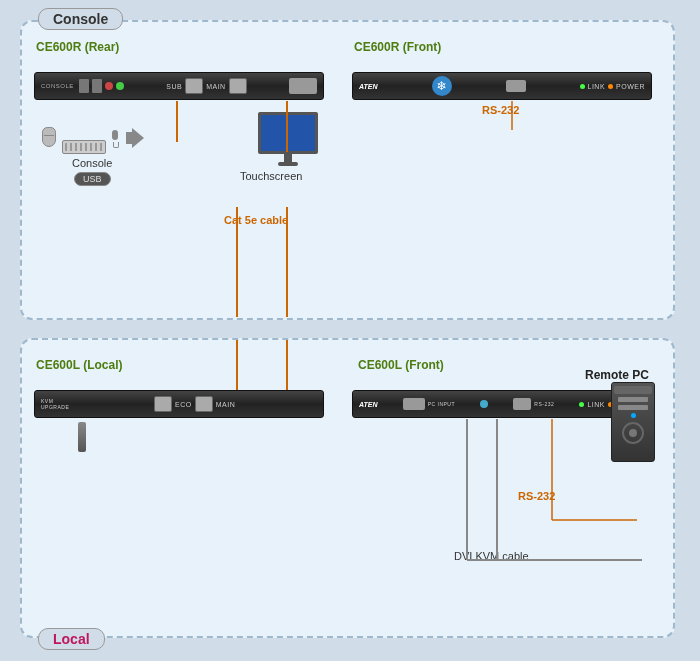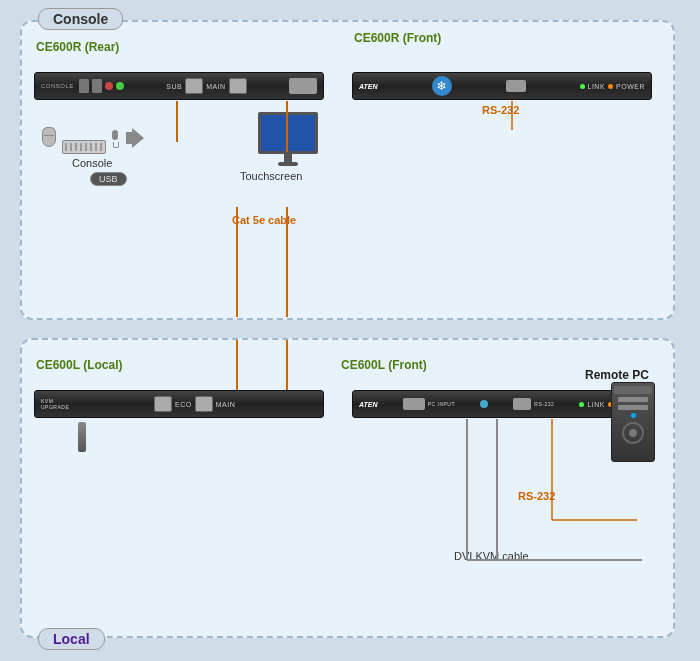--- a/index.html
+++ b/index.html
@@ -58,21 +58,21 @@
     .local-label {
       position: absolute;
       bottom: -14px;
       left: 16px;
       background: #d0dce8;
       border: 1px solid #999;
       border-radius: 10px;
       padding: 2px 14px;
       font-size: 14px;
       font-weight: bold;
-      color: #4c1d95;
+      color: #be185d;
     }
 
     
     .device-label {
       font-size: 12px;
       font-weight: bold;
       color: #4d7c0f;
       position: absolute;
     }
 
@@ -367,21 +367,21 @@
         <div class="panel-spacer"></div>
         <span class="panel-text">SUB</span>
         <div class="port-rj45"></div>
         <span class="panel-text">MAIN</span>
         <div class="port-rj45"></div>
         <div class="panel-spacer"></div>
         <div class="port-dvi"></div>
       </div>
     </div>
 
-    <div class="device-label" style="top:9px; left:332px;">CE600R (Front)</div>
+    <div class="device-label" style="top:18px; left:332px;">CE600R (Front)</div>
     <div class="device-panel ce600r-front-panel">
       <div class="panel-ports">
         <span class="aten-logo">ATEN</span>
         <div class="panel-spacer"></div>
         <div class="snowflake-btn">❄</div>
         <div class="panel-spacer"></div>
         <div class="port-dvi" style="width:20px;height:12px;"></div>
         <div class="panel-spacer"></div>
         <div class="led-dot"></div>
         <span class="panel-text">LINK</span>
@@ -403,30 +403,30 @@
     <div style="position:absolute; top:108px; left:88px;">
       <div class="icon-mic"></div>
     </div>
 
     <div style="position:absolute; top:106px; left:104px;">
       <div class="icon-speaker"></div>
     </div>
 
     <div class="label-text" style="top:135px; left:50px;">Console</div>
 
-    <div class="usb-badge" style="top:150px; left:68px;">USB</div>
+    <div class="usb-badge" style="top:150px; left:52px;">USB</div>
 
     <div class="monitor">
       <div class="monitor-screen"></div>
       <div class="monitor-stand"></div>
       <div class="monitor-base"></div>
     </div>
     <div class="label-text" style="top:148px; left:218px;">Touchscreen</div>
 
-    <div class="conn-label" style="top:192px; left:210px;">Cat 5e cable</div>
+    <div class="conn-label" style="top:192px; left:202px;">Cat 5e cable</div>
 
     <svg class="conn-line-svg" xmlns="http://www.w3.org/2000/svg">
 
       <line x1="155" y1="79" x2="155" y2="120" stroke="#cc6600" stroke-width="2"></line>
 
       <line x1="265" y1="79" x2="265" y2="130" stroke="#cc6600" stroke-width="2"></line>
 
       <line x1="490" y1="79" x2="490" y2="108" stroke="#cc6600" stroke-width="1.5"></line>
 
       <line x1="215" y1="185" x2="215" y2="295" stroke="#cc6600" stroke-width="2"></line>
@@ -443,21 +443,21 @@
         <span class="panel-text" style="font-size:5px;">KVM<br>UPGRADE</span>
         <div class="panel-spacer"></div>
         <div class="port-rj45"></div>
         <span class="panel-text">ECO</span>
         <div class="port-rj45"></div>
         <span class="panel-text">MAIN</span>
         <div class="panel-spacer"></div>
       </div>
     </div>
 
-    <div class="device-label" style="top:18px; left:319px;">CE600L (Front)</div>
+    <div class="device-label" style="top:18px; left:336px;">CE600L (Front)</div>
     <div class="device-panel ce600l-front-panel">
       <div class="panel-ports">
         <span class="aten-logo">ATEN</span>
         <div class="panel-spacer"></div>
         <div class="port-dvi" style="width:22px;height:12px;"></div>
         <span class="panel-text" style="font-size:5px;">PC INPUT</span>
         <div class="panel-spacer"></div>
         <div class="port-audio" style="background:#44aacc;"></div>
         <div class="panel-spacer"></div>
         <div class="port-dvi" style="width:18px;height:12px;"></div>

